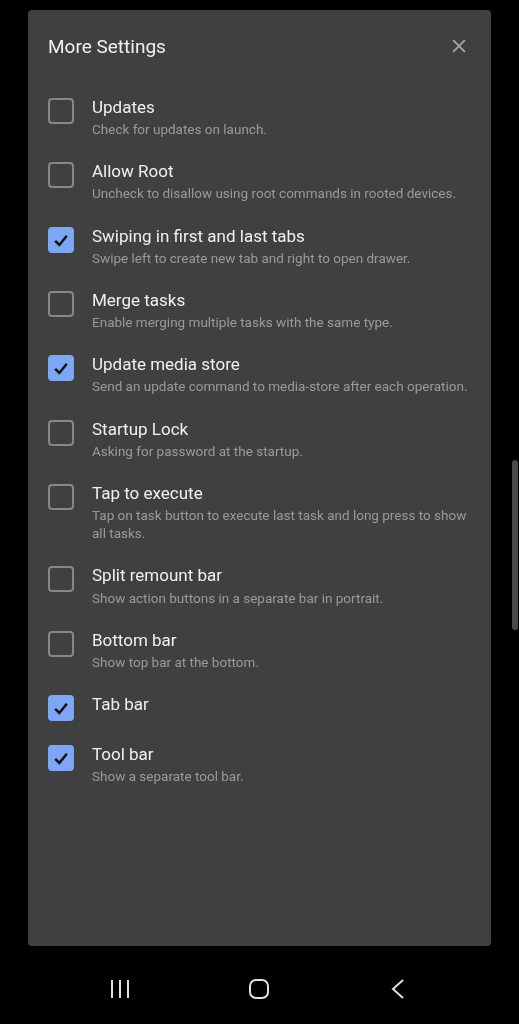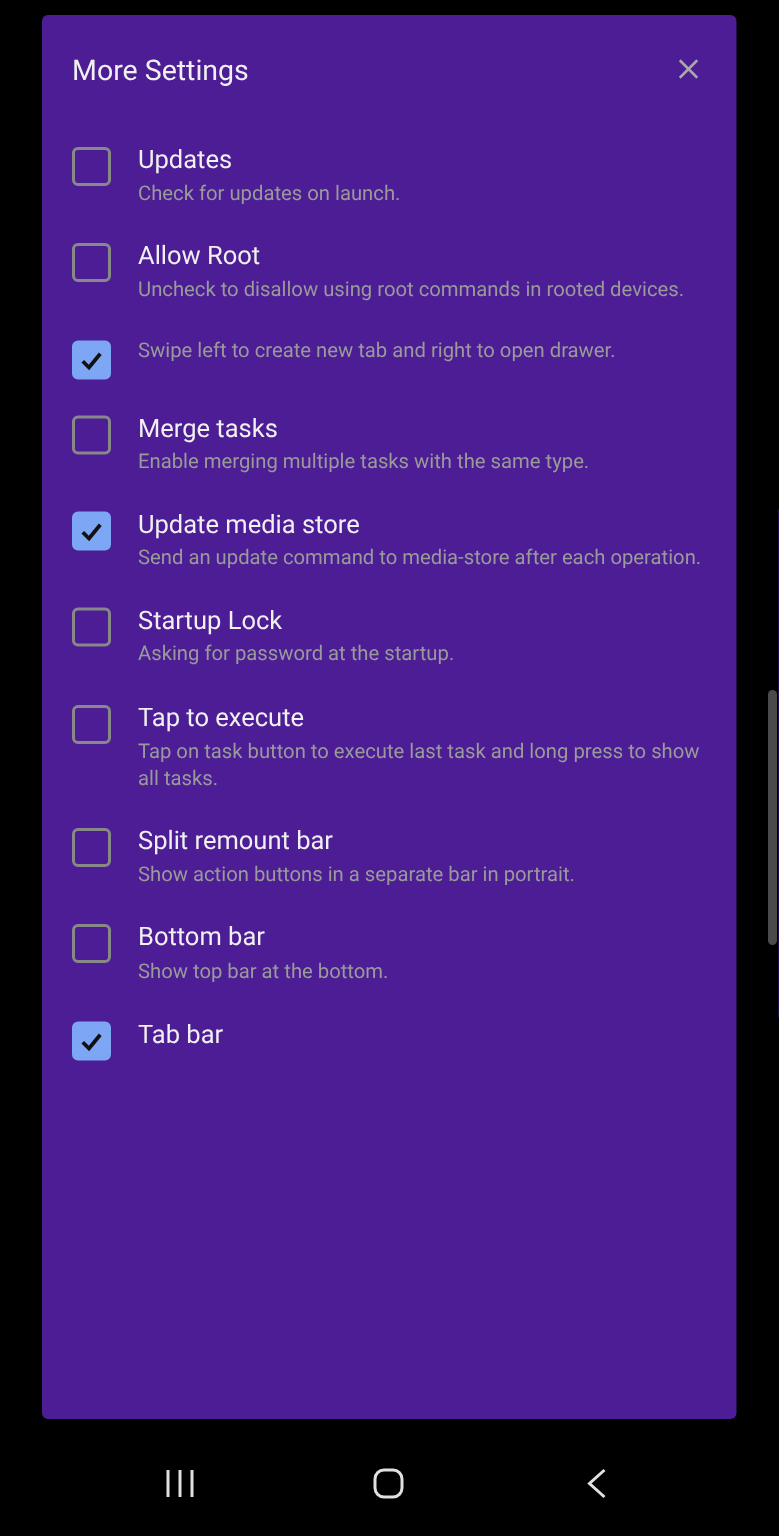--- a/index.html
+++ b/index.html
@@ -11,21 +11,21 @@
       color: #e0e0e0;
       overflow: hidden;
       position: relative;
     }
     .dialog {
       position: absolute;
       top: 10px;
       left: 28px;
       right: 28px;
       bottom: 78px;
-      background: #4c1d95;
+      background: #404040;
       border-radius: 4px;
       padding: 24px 20px 0 20px;
       overflow: hidden;
     }
     .dialog-header {
       display: flex;
       justify-content: space-between;
       align-items: center;
       margin-bottom: 28px;
     }
@@ -153,20 +153,21 @@
     </div>
 
 
     <div class="setting-row">
       <div class="checkbox checked">
           <svg viewBox="0 0 24 24">
             <polyline points="5,13 10,18 19,7"></polyline>
           </svg>
         </div>
       <div class="text-block">
+        <div class="row-title">Swiping in first and last tabs</div>
         <div class="row-desc">Swipe left to create new tab and right to open drawer.</div>
       </div>
     </div>
 
     <div class="setting-row">
       <div class="checkbox"></div>
       <div class="text-block">
         <div class="row-title">Merge tasks</div>
         <div class="row-desc">Enable merging multiple tasks with the same type.</div>
       </div>
@@ -220,20 +221,31 @@
       <div class="checkbox checked">
           <svg viewBox="0 0 24 24">
             <polyline points="5,13 10,18 19,7"></polyline>
           </svg>
         </div>
       <div class="text-block">
         <div class="row-title">Tab bar</div>
       </div>
     </div>
 
+    <div class="setting-row">
+      <div class="checkbox checked">
+          <svg viewBox="0 0 24 24">
+            <polyline points="5,13 10,18 19,7"></polyline>
+          </svg>
+        </div>
+      <div class="text-block">
+        <div class="row-title">Tool bar</div>
+        <div class="row-desc">Show a separate tool bar.</div>
+      </div>
+    </div>
 
   </div>
 </div>
 
 <div class="scroll-indicator"></div>
 
 <div class="nav-bar">
   <div class="nav-btn">
     <svg width="26" height="22" viewBox="0 0 26 22">
       <line x1="5" y1="2" x2="5" y2="20"></line>

